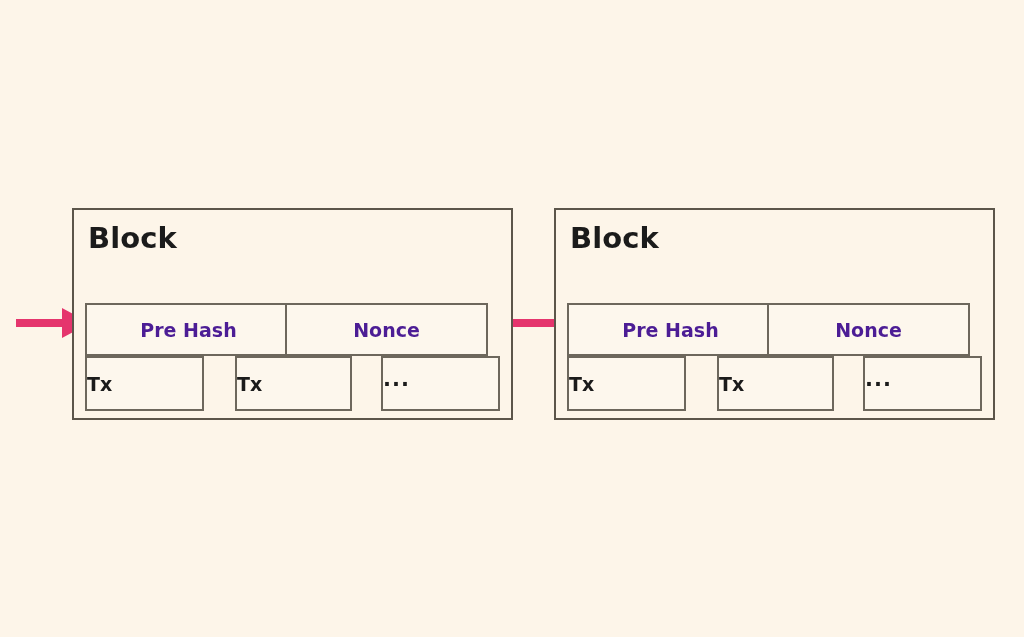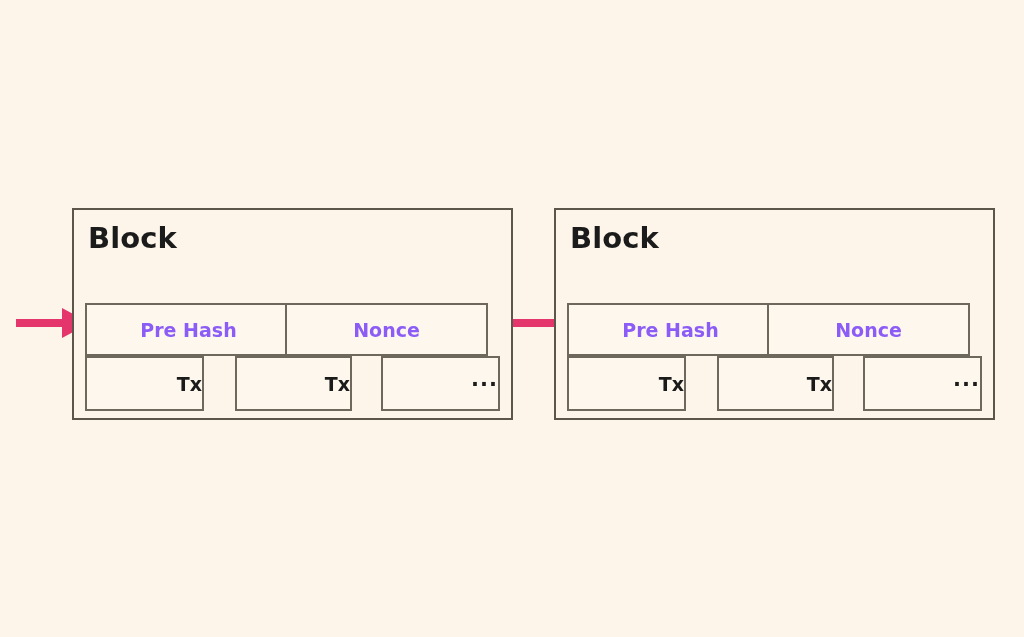--- a/index.html
+++ b/index.html
@@ -60,21 +60,21 @@
     top: 0;
     height: 53px;
     border: 2px solid #6d675c;
     background: #fdf7ed;
     box-sizing: border-box;
     display: flex;
     align-items: center;
     justify-content: center;
     font-size: 19px;
     font-weight: 600;
-    color: #8b5cf6;
+    color: #4c1d95;
   }
 
   .field-prehash { left: 0px;   width: 207px; }
   .field-nonce   { left: 200px; width: 203px; }
 
   
   .tx-row {
     position: absolute;
     left: 11px;
     top: 146px;
@@ -84,21 +84,21 @@
 
   .tx-box {
     position: absolute;
     top: 0;
     height: 55px;
     border: 2px solid #6d675c;
     background: #fdf7ed;
     box-sizing: border-box;
     display: flex;
     align-items: center;
-    justify-content: flex-end;
+    justify-content: flex-start;
     font-size: 19px;
     font-weight: 600;
     color: #1b1b1b;
   }
 
   .tx-1    { left: 0px;   width: 119px; }
   .tx-2    { left: 150px; width: 117px; }
   .tx-more { left: 296px; width: 119px; }
   .tx-more .tx-label {
     position: relative;

